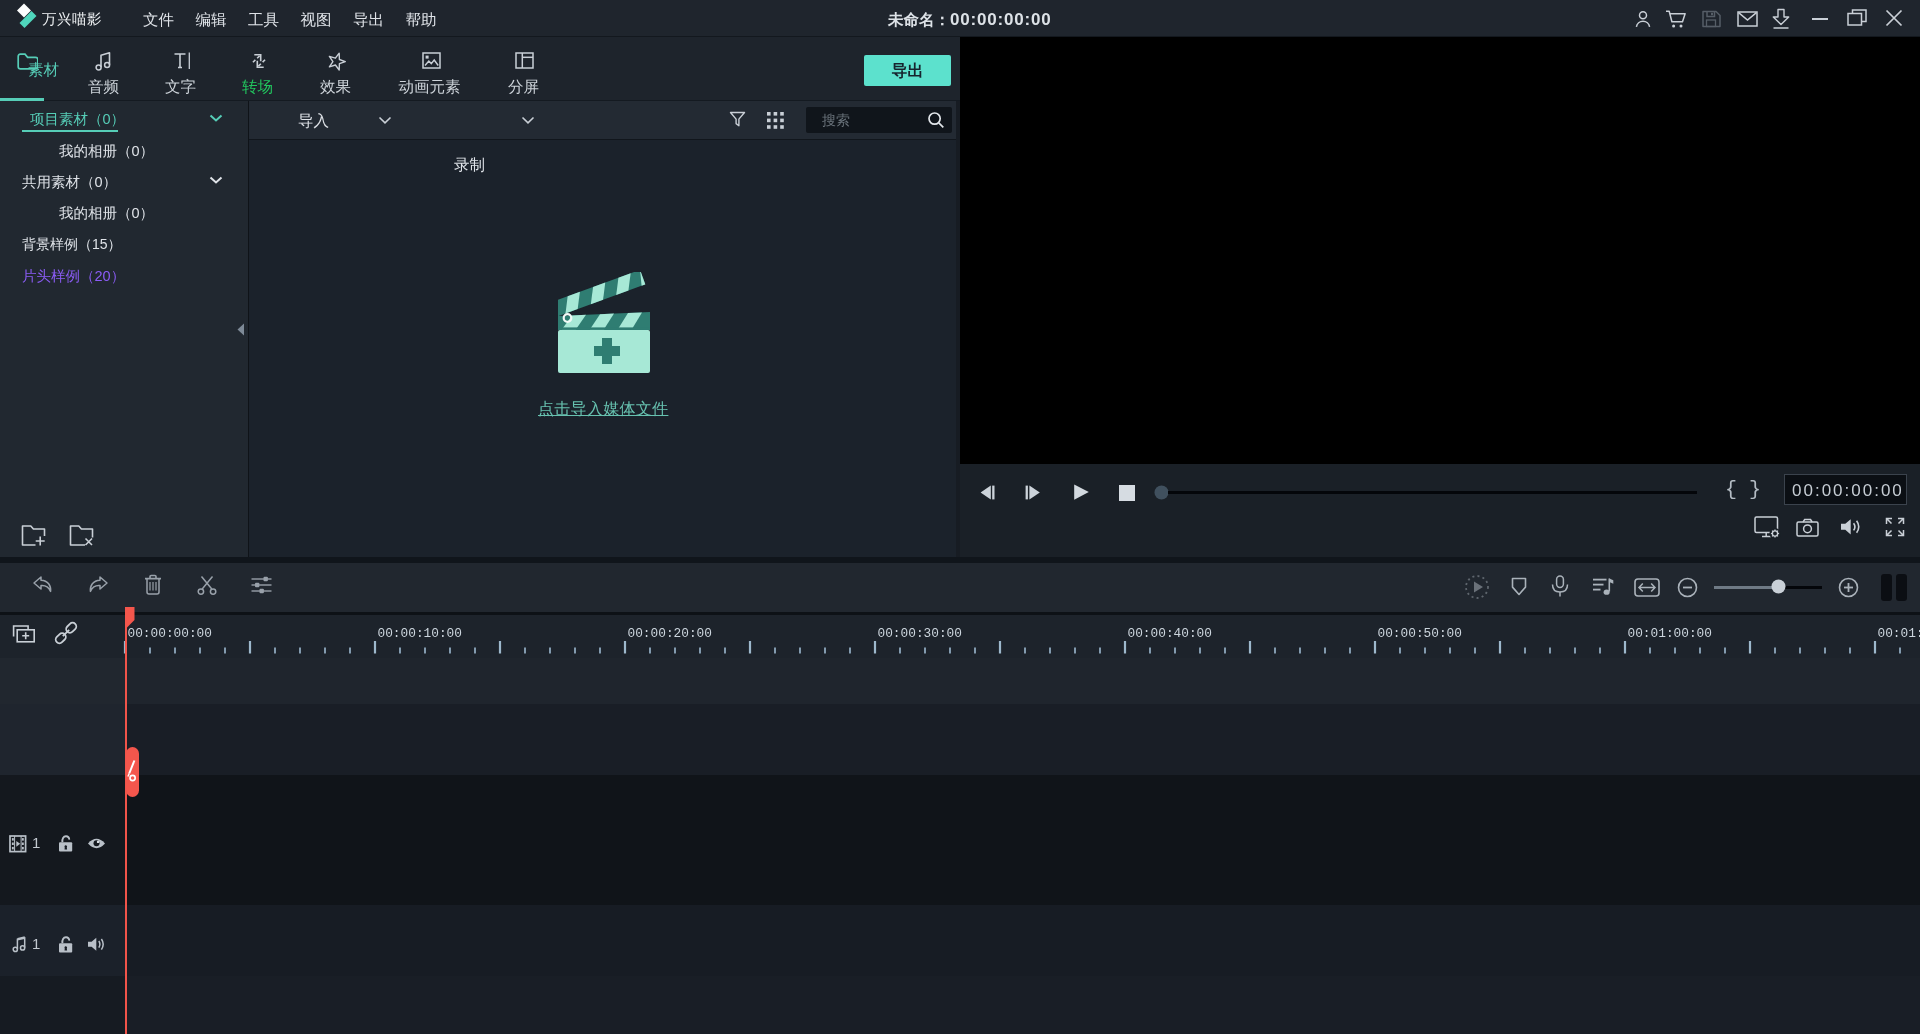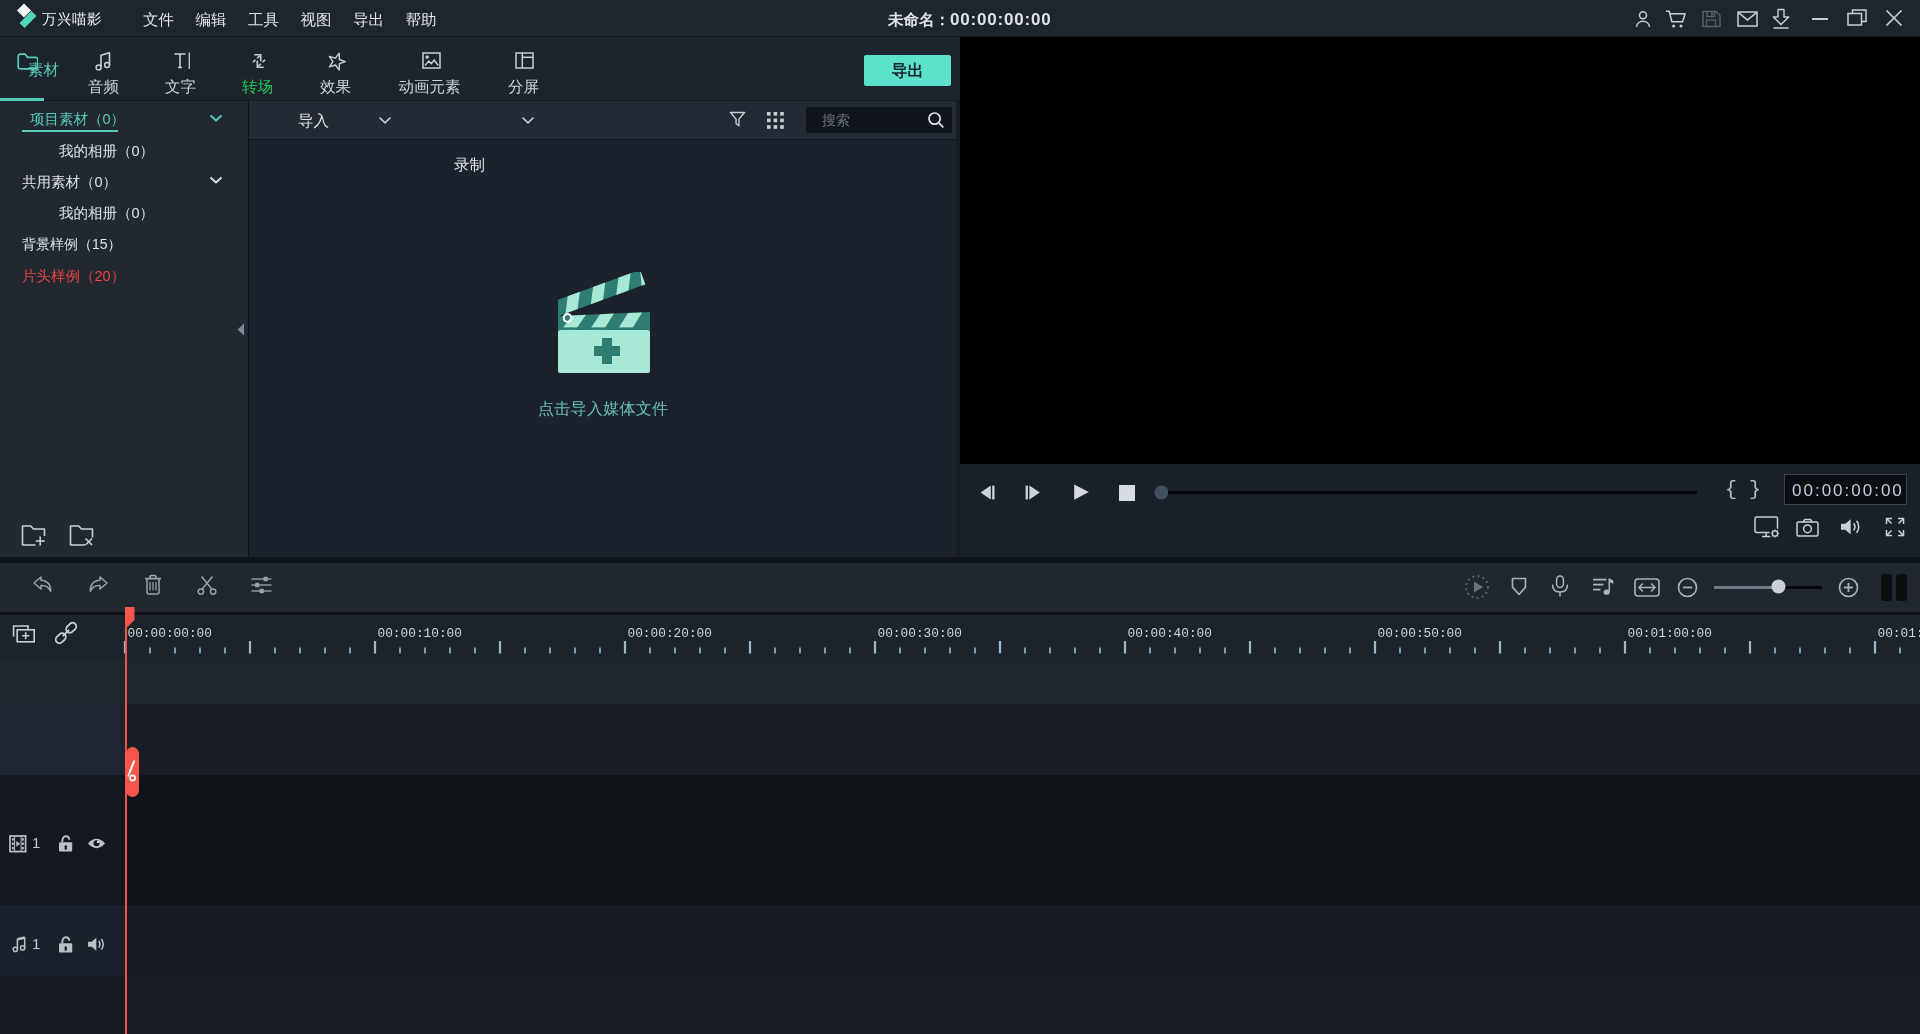--- a/index.html
+++ b/index.html
@@ -91,21 +91,21 @@
     </svg>
 <div style="position:absolute;left:508.0px;top:77px;font-size:15.5px;color:#ced4da;white-space:nowrap;">分屏</div>
 <div style="position:absolute;left:864px;top:55px;width:87px;height:31px;background:#5ce1cd;border-radius:2px;color:#17242e;font-size:16px;font-weight:bold;text-align:center;line-height:31px;">导出</div>
 <div style="position:absolute;left:0px;top:101px;width:248px;height:462px;background:#212830;"></div>
 <div style="position:absolute;left:248px;top:101px;width:1px;height:462px;background:#0f1318;"></div>
 <div style="position:absolute;left:22px;top:110px;font-size:14.5px;color:#56cdb7;white-space:nowrap;margin-left:8px;">项目素材（0）</div>
 <div style="position:absolute;left:59px;top:142px;font-size:14.5px;color:#dfe3e8;white-space:nowrap;">我的相册（0）</div>
 <div style="position:absolute;left:22px;top:173px;font-size:14.5px;color:#dfe3e8;white-space:nowrap;">共用素材（0）</div>
 <div style="position:absolute;left:59px;top:204px;font-size:14.5px;color:#dfe3e8;white-space:nowrap;">我的相册（0）</div>
 <div style="position:absolute;left:22px;top:236px;font-size:14px;color:#dfe3e8;white-space:nowrap;">背景样例（15）</div>
-<div style="position:absolute;left:22px;top:267px;font-size:14.5px;color:#ef4444;white-space:nowrap;">片头样例（20）</div>
+<div style="position:absolute;left:22px;top:267px;font-size:14.5px;color:#8b5cf6;white-space:nowrap;">片头样例（20）</div>
 <div style="position:absolute;left:22px;top:130px;width:96px;height:1.5px;background:#56cdb7;"></div>
 <svg style="position:absolute;left:209px;top:114px;" width="14" height="9" viewBox="0 0 14 9" fill="none">
       <path d="M1.5,1.5 L7,6.5 L12.5,1.5" stroke="#56cdb7" stroke-width="2"></path>
     </svg>
 <svg style="position:absolute;left:209px;top:176px;" width="14" height="9" viewBox="0 0 14 9" fill="none">
       <path d="M1.5,1.5 L7,6.5 L12.5,1.5" stroke="#dfe3e8" stroke-width="2"></path>
     </svg>
 <svg style="position:absolute;left:237px;top:323px;" width="8" height="13" viewBox="0 0 8 13" fill="none">
       <polygon points="7,0.5 7,12.5 0.5,6.5" fill="#7e8a97"></polygon>
     </svg>
@@ -159,21 +159,21 @@
       <rect x="0" y="55.4" width="92" height="2.2" fill="#2f7d72"></rect>
       <g transform="rotate(-20 2 44)">
         <rect x="-2" y="28" width="95" height="15.5" rx="2" fill="#2f7d72"></rect>
         <polygon points="16,28 29,28 21,43.5 8,43.5" fill="#a7e8d6"></polygon>
         <polygon points="43,28 56,28 48,43.5 35,43.5" fill="#a7e8d6"></polygon>
         <polygon points="70,28 83,28 75,43.5 62,43.5" fill="#a7e8d6"></polygon>
         <polygon points="93,28 93,43.5 89,43.5" fill="#a7e8d6"></polygon>
       </g>
       <circle cx="9.5" cy="46" r="3.8" stroke="#f2faf7" stroke-width="2.2"></circle>
     </svg>
-<div style="position:absolute;left:538px;top:399px;font-size:16px;color:#67c2b0;white-space:nowrap;letter-spacing:0.3px;">点击导入媒体文件</div>
+<div style="position:absolute;left:538px;top:399px;font-size:16px;color:#67c2b0;white-space:nowrap;letter-spacing:0.3px;text-decoration:underline;">点击导入媒体文件</div>
 <div style="position:absolute;left:960px;top:37px;width:960px;height:427px;background:#000000;"></div>
 <div style="position:absolute;left:960px;top:464px;width:960px;height:93px;background:#1a2027;"></div>
 <svg style="position:absolute;left:979px;top:484px;" width="17" height="17" viewBox="0 0 17 17" fill="none">
       <polygon points="11.8,1.6 11.8,15.4 1.6,8.5" fill="#ccd3da"></polygon>
       <rect x="13.2" y="1.6" width="2.3" height="13.8" fill="#ccd3da"></rect>
     </svg>
 <svg style="position:absolute;left:1024px;top:484px;" width="18" height="17" viewBox="0 0 18 17" fill="none">
       <rect x="1.6" y="1.6" width="2.3" height="13.8" fill="#ccd3da"></rect>
       <polygon points="5.4,1.6 5.4,15.4 15.8,8.5" fill="#ccd3da"></polygon>
     </svg>

